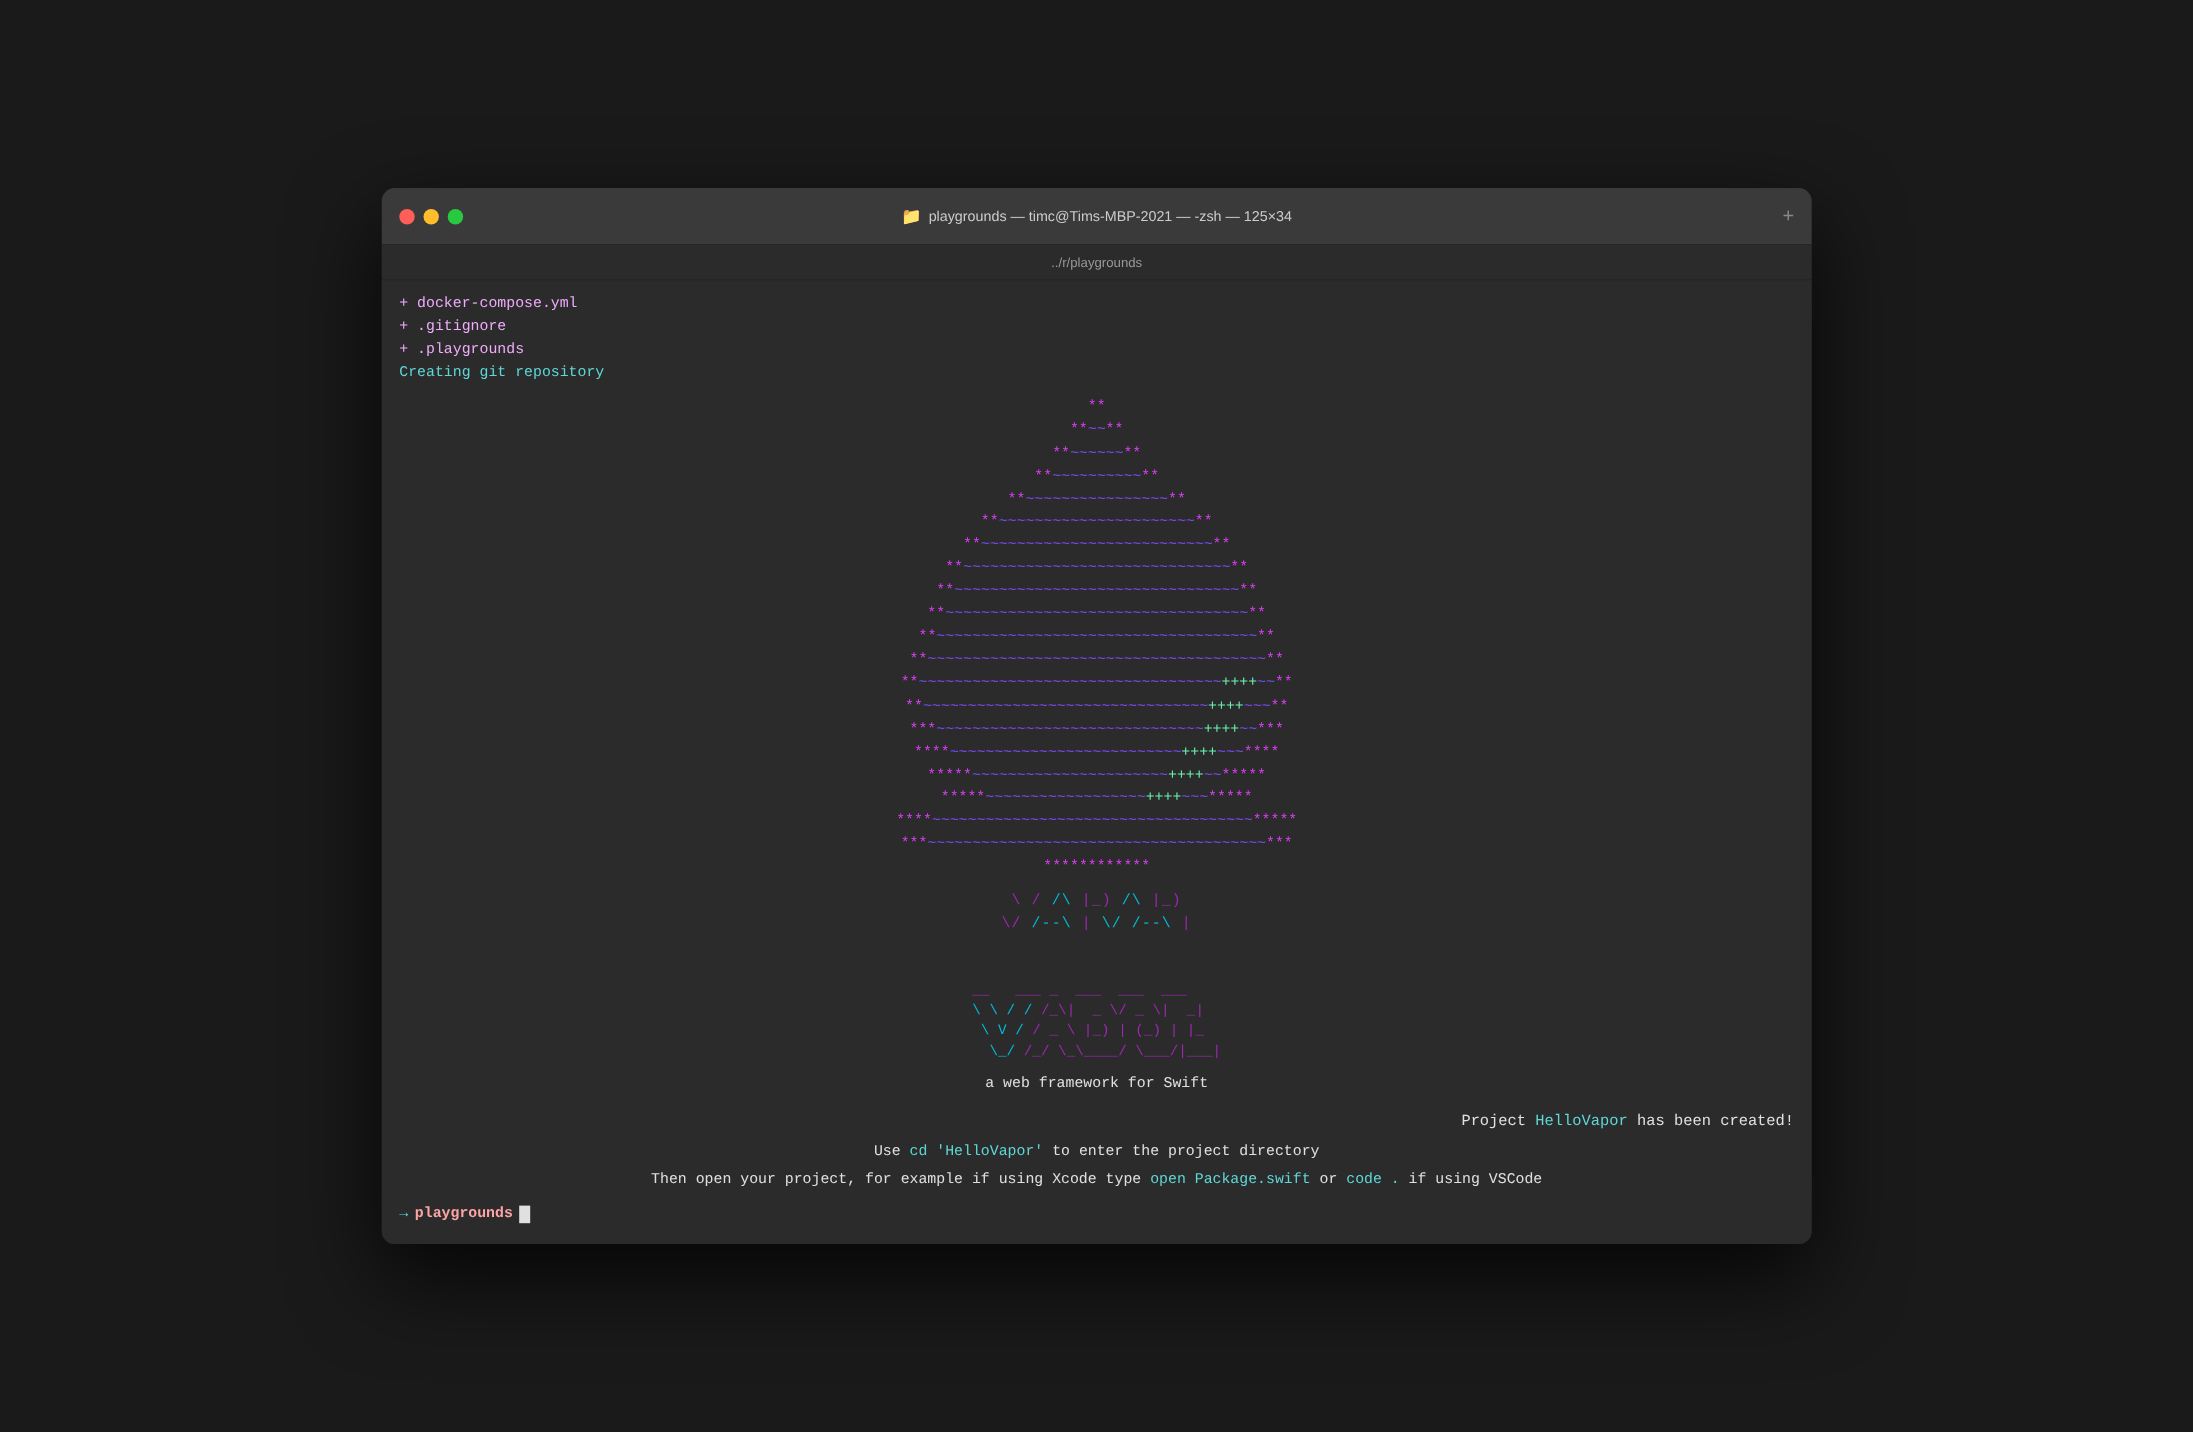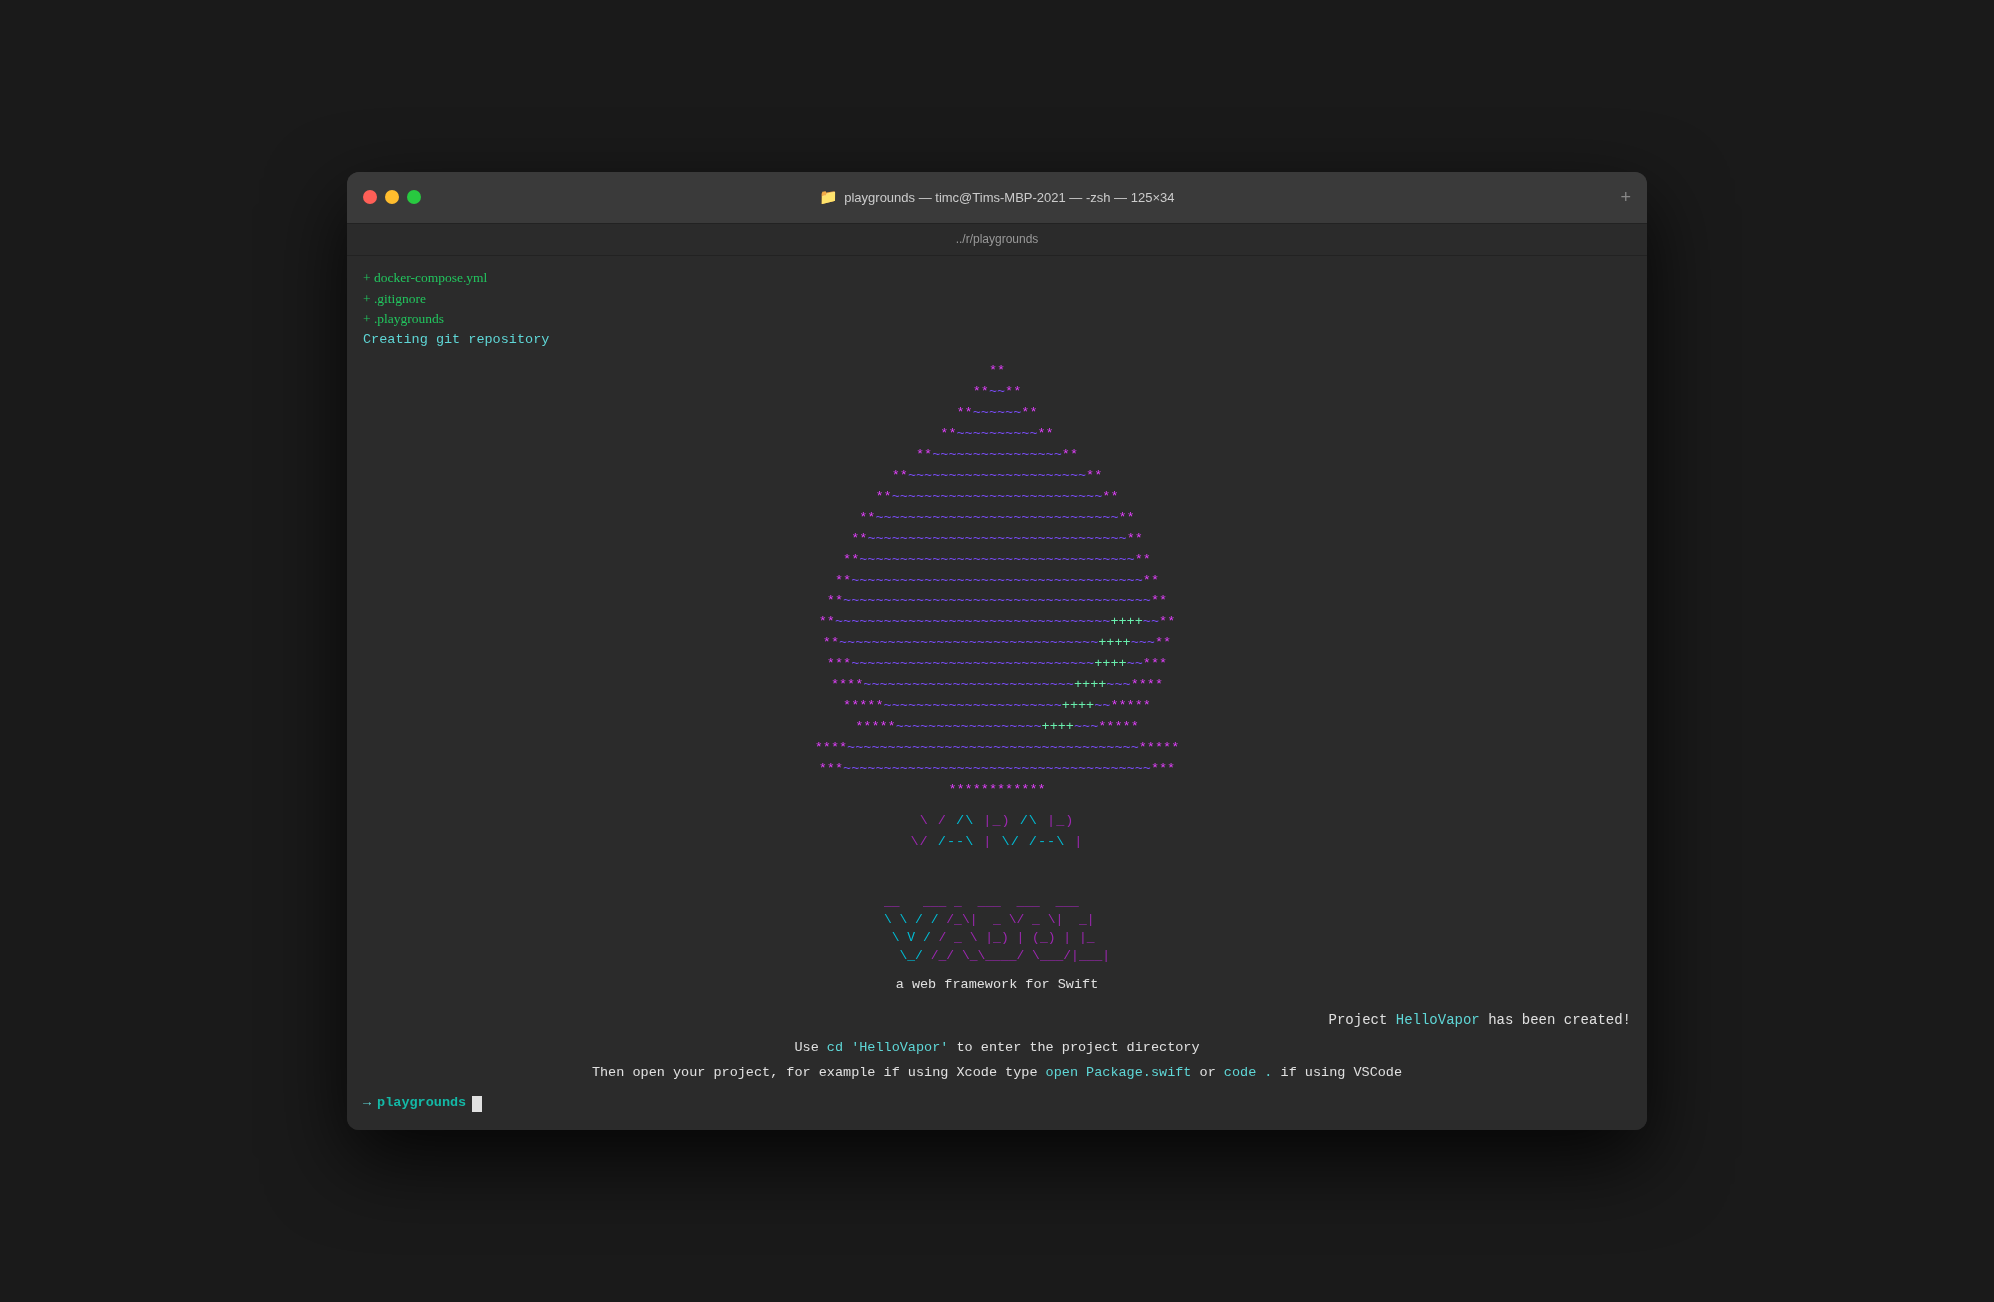--- a/index.html
+++ b/index.html
@@ -74,21 +74,21 @@
       text-align: center;
     }
     .terminal-body {
       background: #2b2b2b;
       padding: 12px 16px 16px 16px;
       font-family: 'Menlo', 'Monaco', 'Courier New', monospace;
       font-size: 13.5px;
       line-height: 1.55;
       min-height: 700px;
     }
-    .line-white { color: #22c55e; font-family: Liberation Serif, serif; }
+    .line-white { color: #f0abfc; }
     .line-cyan { color: #5fd7d7; }
     .tree-container {
       text-align: center;
       margin: 10px 0;
     }
     .tree-line {
       display: block;
       font-family: 'Menlo', 'Monaco', 'Courier New', monospace;
       font-size: 13.5px;
       line-height: 1.55;
@@ -135,21 +135,21 @@
     .open-cmd { color: #5fd7d7; }
     .prompt-line {
       display: flex;
       align-items: center;
       gap: 6px;
     }
     .prompt-arrow {
       color: #5fd7d7;
     }
     .prompt-dir {
-      color: #14b8a6;
+      color: #fca5a5;
       font-weight: bold;
     }
     .cursor {
       display: inline-block;
       width: 10px;
       height: 16px;
       background: #e0e0e0;
       vertical-align: middle;
       animation: blink 1s step-end infinite;
     }

